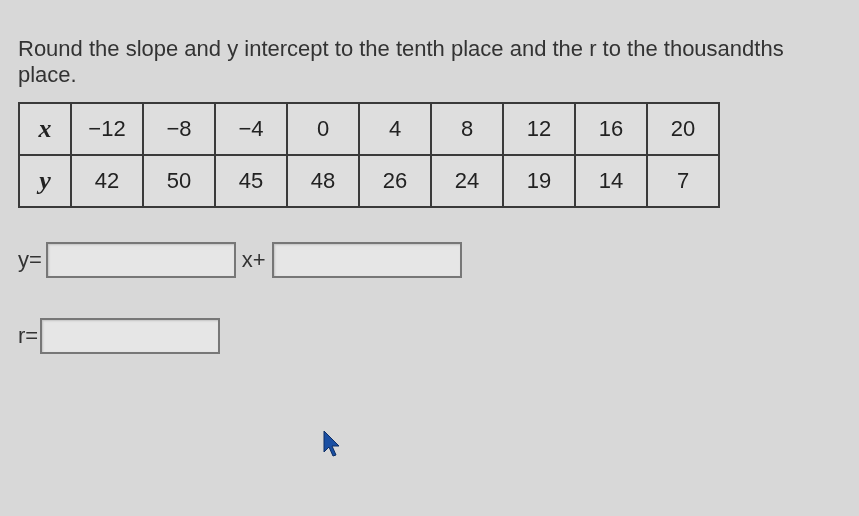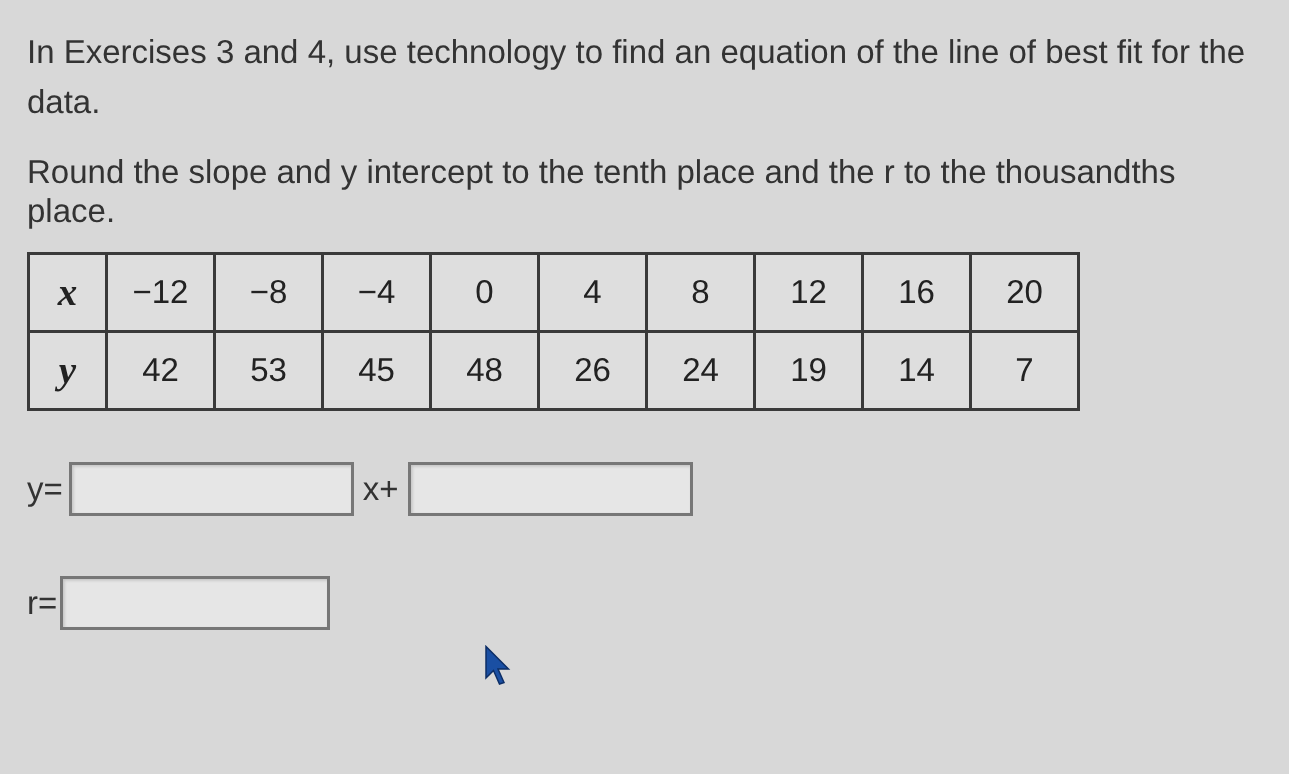--- a/index.html
+++ b/index.html
@@ -98,21 +98,20 @@
       left: 322px;
       top: 430px;
       width: 22px;
       height: 28px;
     }
   </style>
 </head>
 <body>
 
 <div class="instructions">
-  <p>In Exercises 3 and 4, use technology to find an equation of the line of best fit for the data.</p>
 </div>
 
 <p class="rounding">Round the slope and y intercept to the tenth place and the r to the thousandths place.</p>
 
 <table class="data-table">
   <tbody>
       <tr>
     <td class="header-cell">x</td>
     <td>−12</td>
     <td>−8</td>
@@ -120,21 +119,21 @@
     <td>0</td>
     <td>4</td>
     <td>8</td>
     <td>12</td>
     <td>16</td>
     <td>20</td>
   </tr>
   <tr>
     <td class="header-cell">y</td>
     <td>42</td>
-    <td>53</td>
+    <td>50</td>
     <td>45</td>
     <td>48</td>
     <td>26</td>
     <td>24</td>
     <td>19</td>
     <td>14</td>
     <td>7</td>
   </tr>
 </tbody>
   </table>

